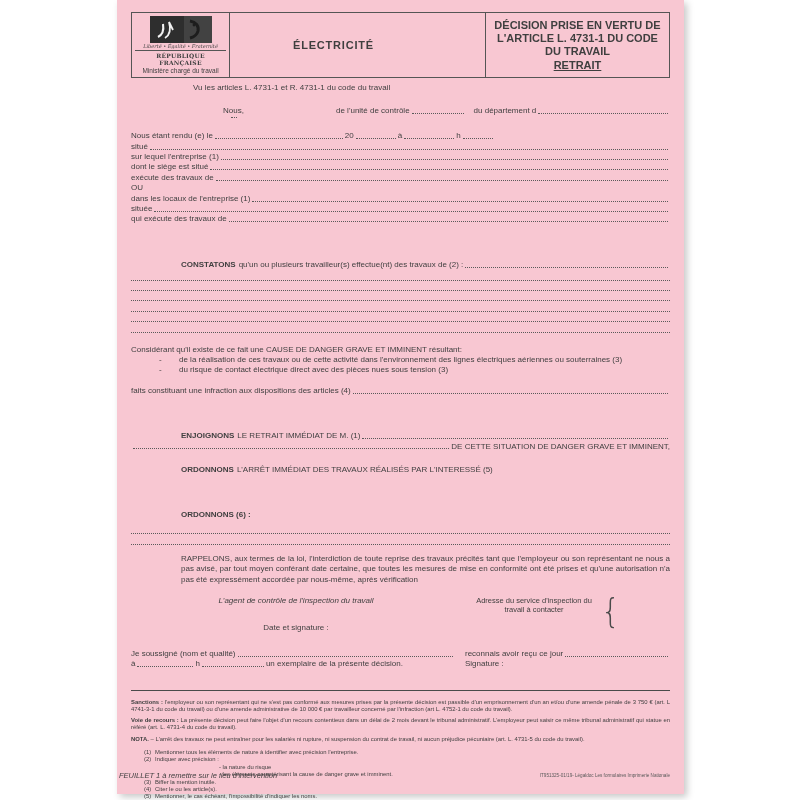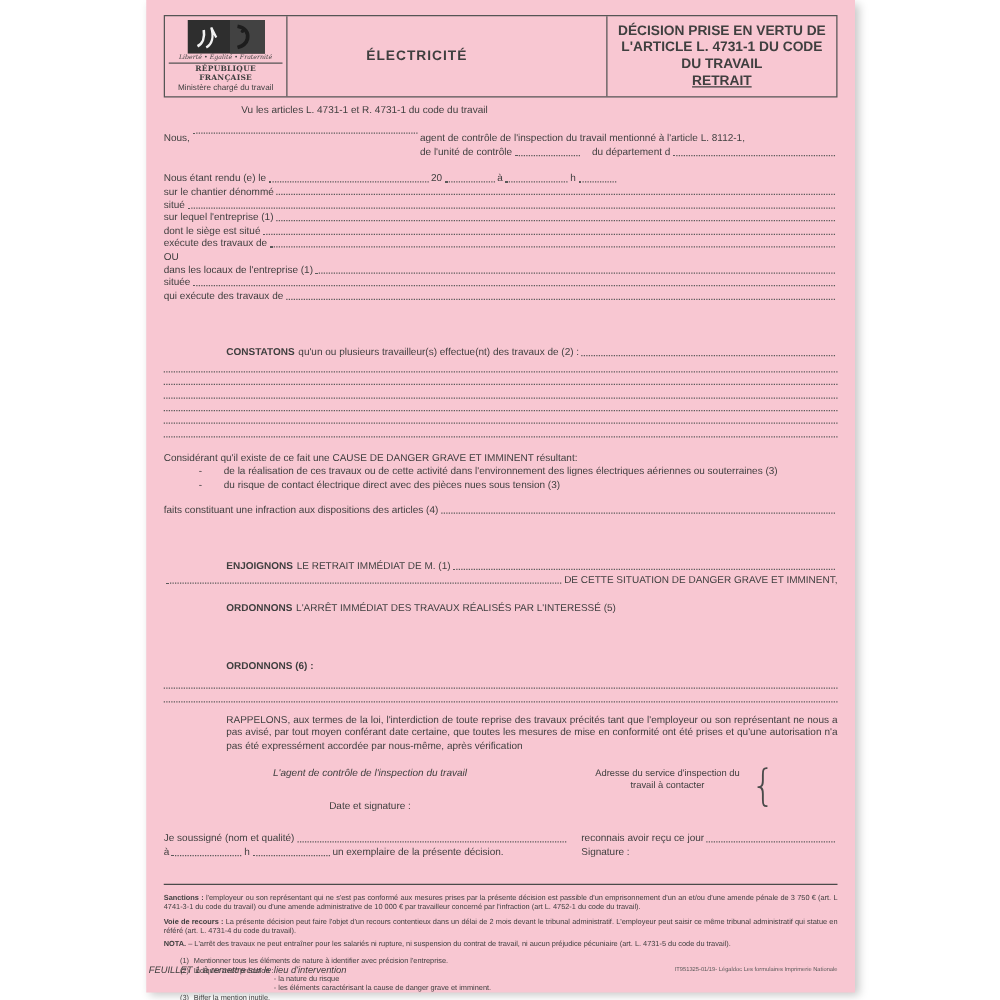--- a/index.html
+++ b/index.html
@@ -30,21 +30,21 @@
 
   
   .row { display:flex; align-items:flex-end; height:10.4px; }
   .row > span { white-space:nowrap; }
   .dots { flex:1 1 auto; border-bottom:1px dotted #5a5a5a; margin:0 2px 2.5px; min-width:6px; }
   .dfix { flex:0 0 auto; border-bottom:1px dotted #5a5a5a; margin:0 2px 2.5px; }
   .sp { flex:1 1 auto; }
   .ind1 { margin-left:50px;margin-top:35px; }
 
   .pre-row { display:flex; margin-top:13px; }
-  .pre-left { width:205px; display:flex; align-items:flex-start; }
+  .pre-left { width:205px; display:flex; align-items:center;flex-direction:column; }
   .pre-right { flex:1; }
 
   .visit { margin-top:11px; }
   .dl { height:10.4px; border-bottom:1px dotted #5a5a5a; }
   .constat { margin-top:8px; }
   .considerant { margin-top:12px; }
   .c-item { display:flex; padding-left:28px; }
   .c-dash { width:20px; flex:none; }
   .faits { margin-top:10px; }
   .enj { margin-top:13px; }
@@ -107,23 +107,20 @@
 
     <div class="vu">Vu les articles L. 4731-1 et R. 4731-1 du code du travail</div>
 
     <div class="pre-row">
       <div class="pre-left">
         <span>Nous,</span>
         <span class="dots"></span>
       </div>
       <div class="pre-right">
         <div class="row">
-          <span>agent de contrôle de l'inspection du travail mentionné à l'article L. 8112-1,</span>
-        </div>
-        <div class="row">
           <span>de l'unité de contrôle</span>
           <span class="dfix" style="width:52px"></span>
           <span style="margin-left:8px">du département d</span>
           <span class="dots"></span>
         </div>
       </div>
     </div>
 
     <div class="visit">
       <div class="row">
@@ -131,24 +128,20 @@
         <span class="dfix" style="width:128px"></span>
         <span>20</span>
         <span class="dfix" style="width:40px"></span>
         <span>à</span>
         <span class="dfix" style="width:50px"></span>
         <span>h</span>
         <span class="dfix" style="width:30px"></span>
         <span class="sp"></span>
       </div>
       <div class="row">
-        <span>sur le chantier dénommé</span>
-        <span class="dots"></span>
-      </div>
-      <div class="row">
         <span>situé</span>
         <span class="dots"></span>
       </div>
       <div class="row">
         <span>sur lequel l'entreprise (1)</span>
         <span class="dots"></span>
       </div>
       <div class="row">
         <span>dont le siège est situé</span>
         <span class="dots"></span>

